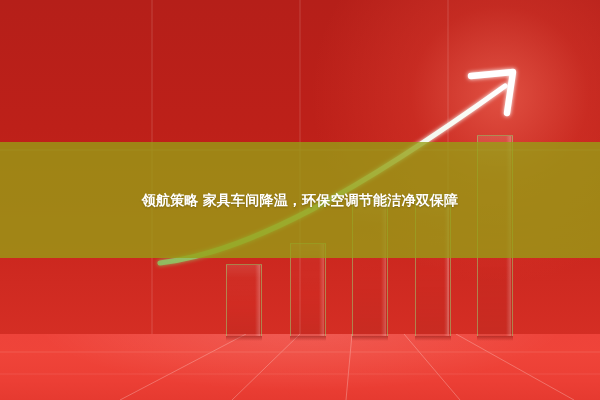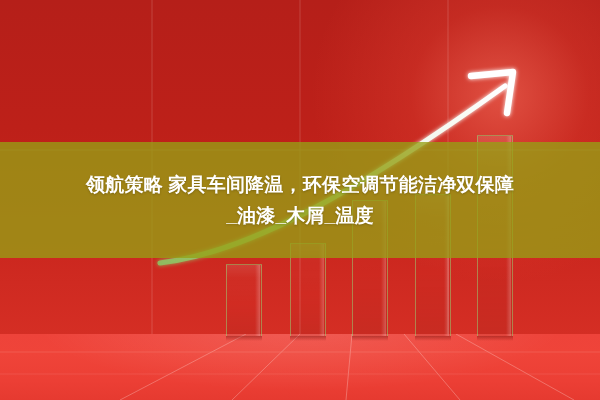--- a/index.html
+++ b/index.html
@@ -57,21 +57,21 @@
   .band{
     position:absolute;left:0;width:600px;
     background:rgba(150,160,20,.78);
     display:flex;align-items:center;justify-content:center;
   }
   .band-inner{
     width:100%;
     text-align:center;
     color:#ffffff;
     font-weight:bold;
-    font-size:19px;
+    font-size:14px;
     line-height:31px;
     letter-spacing:.2px;
     padding:0 4px;
     box-sizing:border-box;
     text-shadow:0 1px 2px rgba(60,50,0,.35);
   }
   .band-line1{display:block;white-space:nowrap;}
   .band-line2{display:block;white-space:nowrap;}
 </style>
 </head>
@@ -144,17 +144,16 @@
     </defs>
     <g filter="url(#softglow)">
       <path d="M160,263 C 250,252 360,190 505,86" fill="none" stroke="url(#tail)" stroke-width="5.2" stroke-linecap="round"></path>
       <path d="M471,76 L513,72 L507,113" fill="none" stroke="#ffffff" stroke-width="6.4" stroke-linecap="round" stroke-linejoin="round"></path>
     </g>
   </svg>
 
   <div class="band" style="top: 142px; height: 116px; background: rgba(150, 160, 20, 0.78);">
     <div class="band-inner">
       <span class="band-line1">领航策略 家具车间降温，环保空调节能洁净双保障</span>
-      <span class="band-line2">_油漆_木屑_温度</span>
     </div>
   </div>
 
 </div>
 
 </body></html>

